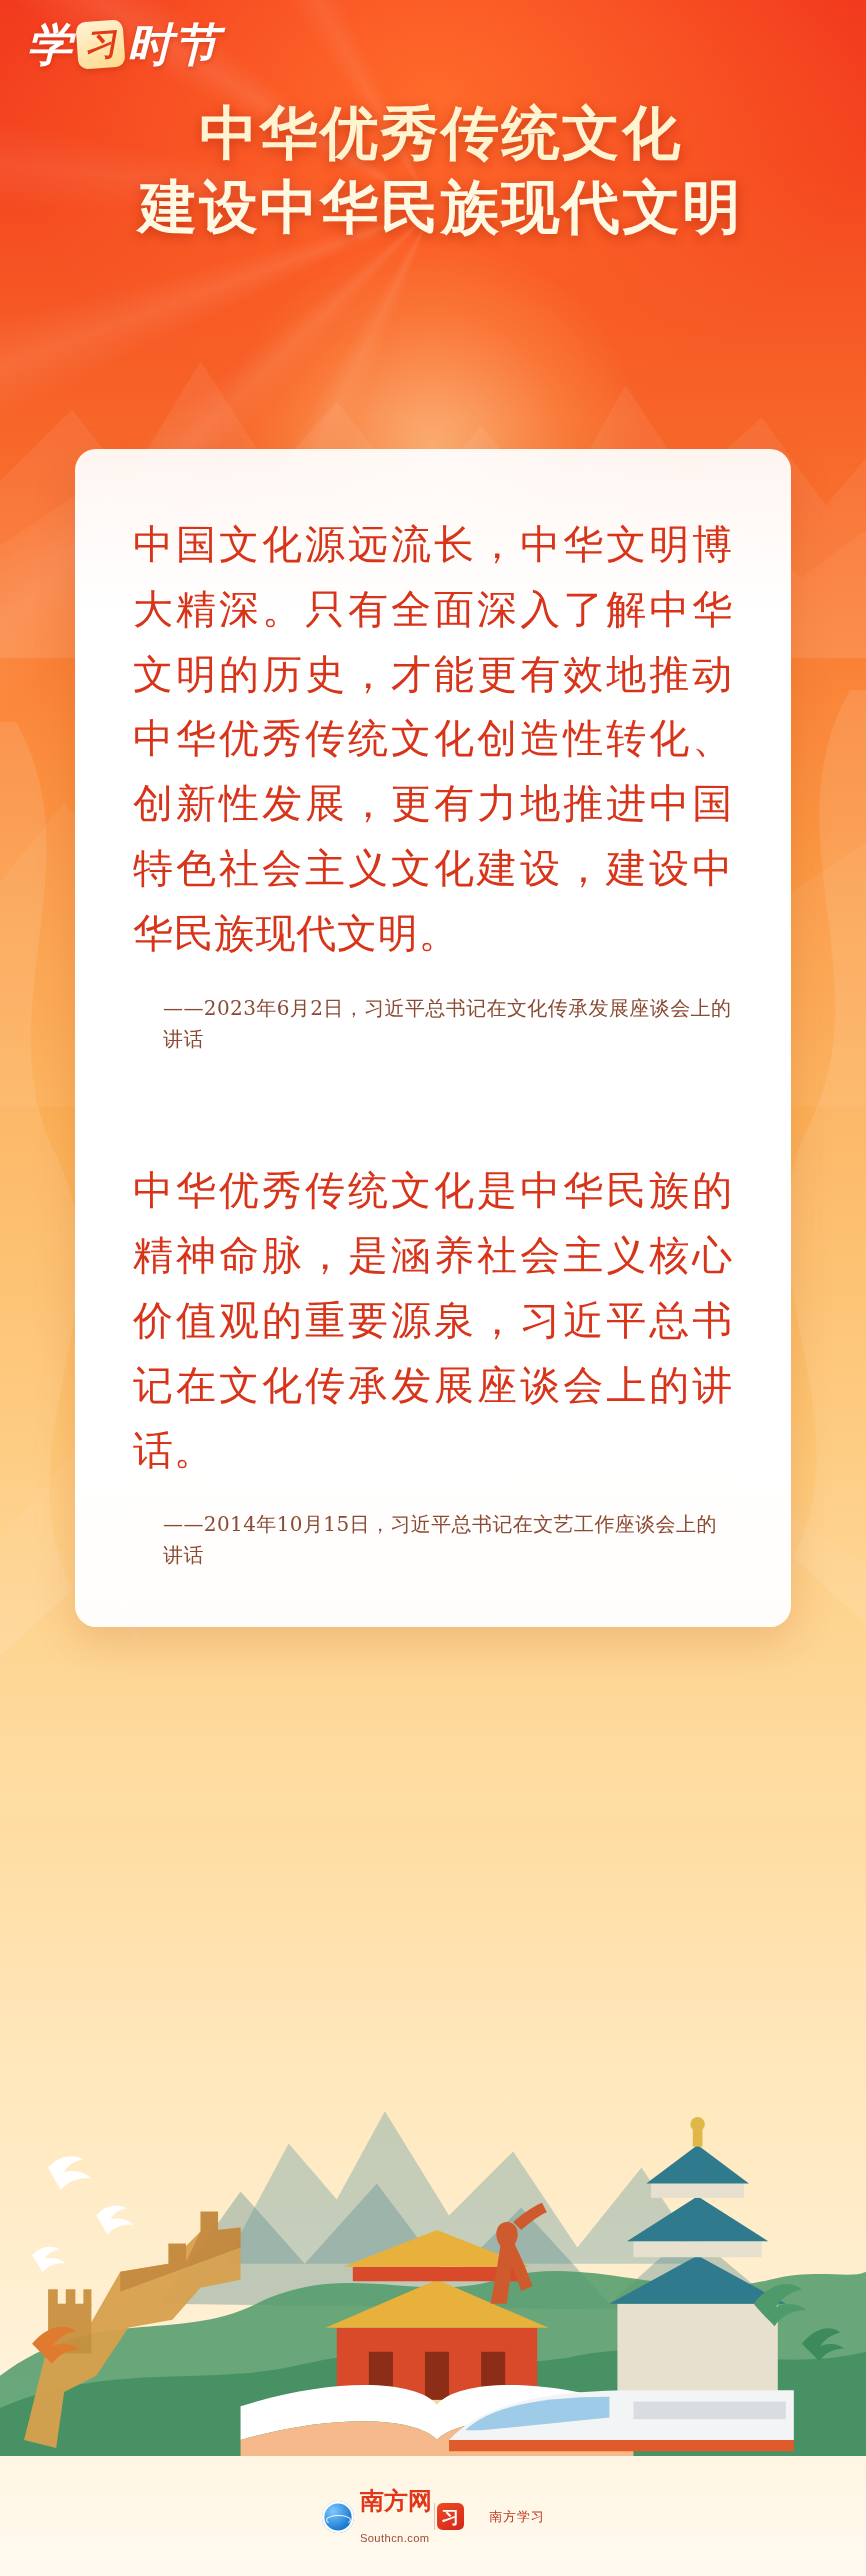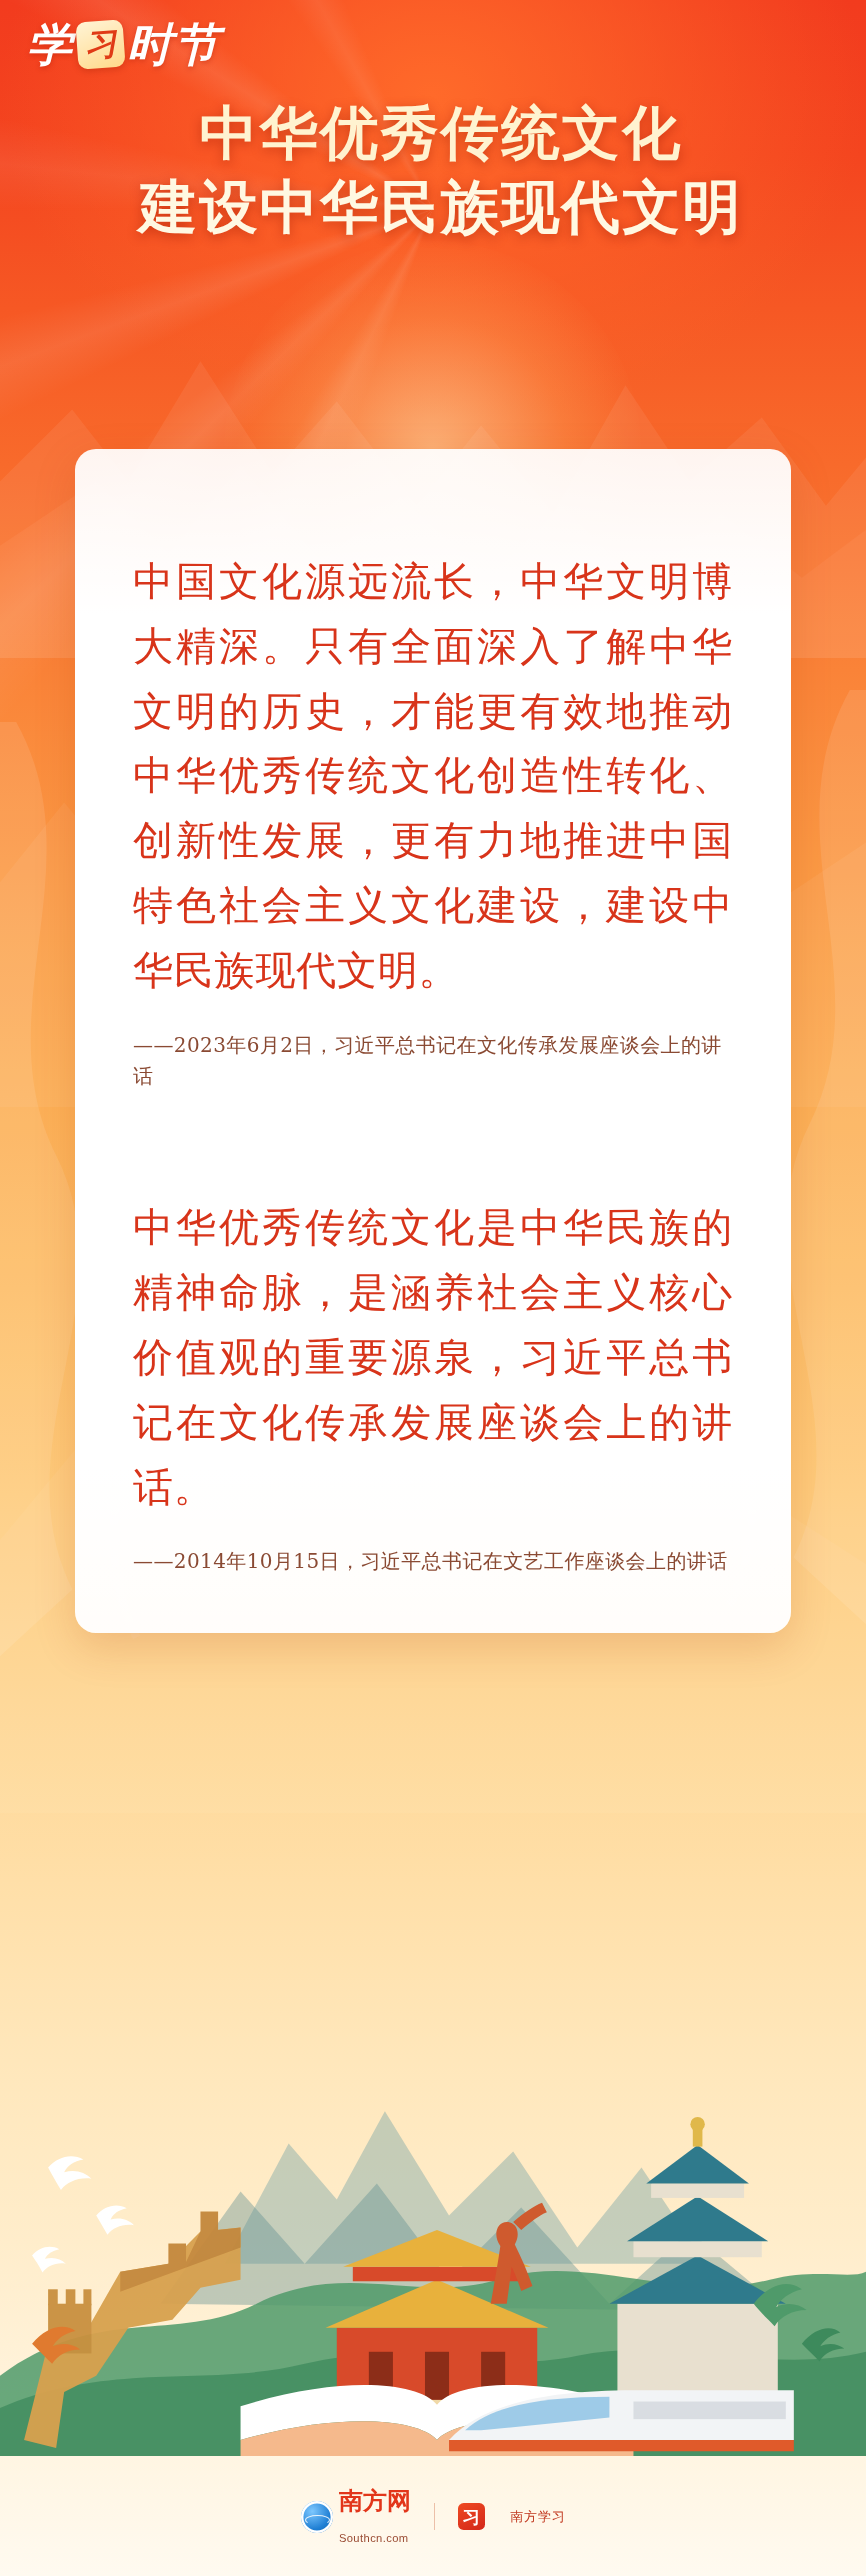--- a/index.html
+++ b/index.html
@@ -141,39 +141,40 @@
   
   .card {
     position: absolute;
     top: 449px;
     left: 75px;
     width: 716px;
     min-height: 834px;
     background: linear-gradient(180deg, rgba(255,255,255,.93) 0%, #ffffff 14%, #ffffff 86%, rgba(255,255,255,.96) 100%);
     border-radius: 21px;
     box-shadow: 0 14.4px 42px rgba(170,60,10,.18);
-    padding: 100px 58px 56px 58px;
+    padding: 63px 58px 56px 58px;
     box-sizing: border-box;
     z-index: 5;
   }
   .quote-text {
     font-family: "DejaVu Serif", "Liberation Serif", serif;
     font-size: 40px;
     line-height: 1.62;
     color: #d8341a;
     letter-spacing: 0.8px;
     text-align: justify;
   }
   .quote-src {
     margin-top: 27px;
     font-family: "DejaVu Serif", "Liberation Serif", serif;
     font-size: 20px;
     line-height: 1.55;
     color: #8a4a33;
     letter-spacing: 0.4px;
+    margin-left: 30px;
   }
   .divider {
     height: 0.8px;
     margin: 50px 0 53px 0;
     background: linear-gradient(90deg, rgba(216,52,26,0) 0%, rgba(216,52,26,.22) 25%, rgba(216,52,26,.22) 75%, rgba(216,52,26,0) 100%);
   }
 
   
   .illus {
     position: absolute;
@@ -185,21 +186,21 @@
   .illus svg { display: block; width: 100%; height: 100%; }
 
   
   .footer {
     position: absolute;
     left: 0; right: 0;
     bottom: 32px;
     display: flex;
     align-items: center;
     justify-content: center;
-    gap: 23px;
+    gap: 2px;
     z-index: 7;
   }
   .logo-southcn {
     display: flex;
     align-items: center;
     gap: 6.4px;
   }
   .logo-globe {
     width: 32px; height: 32px;
     border-radius: 50%;

